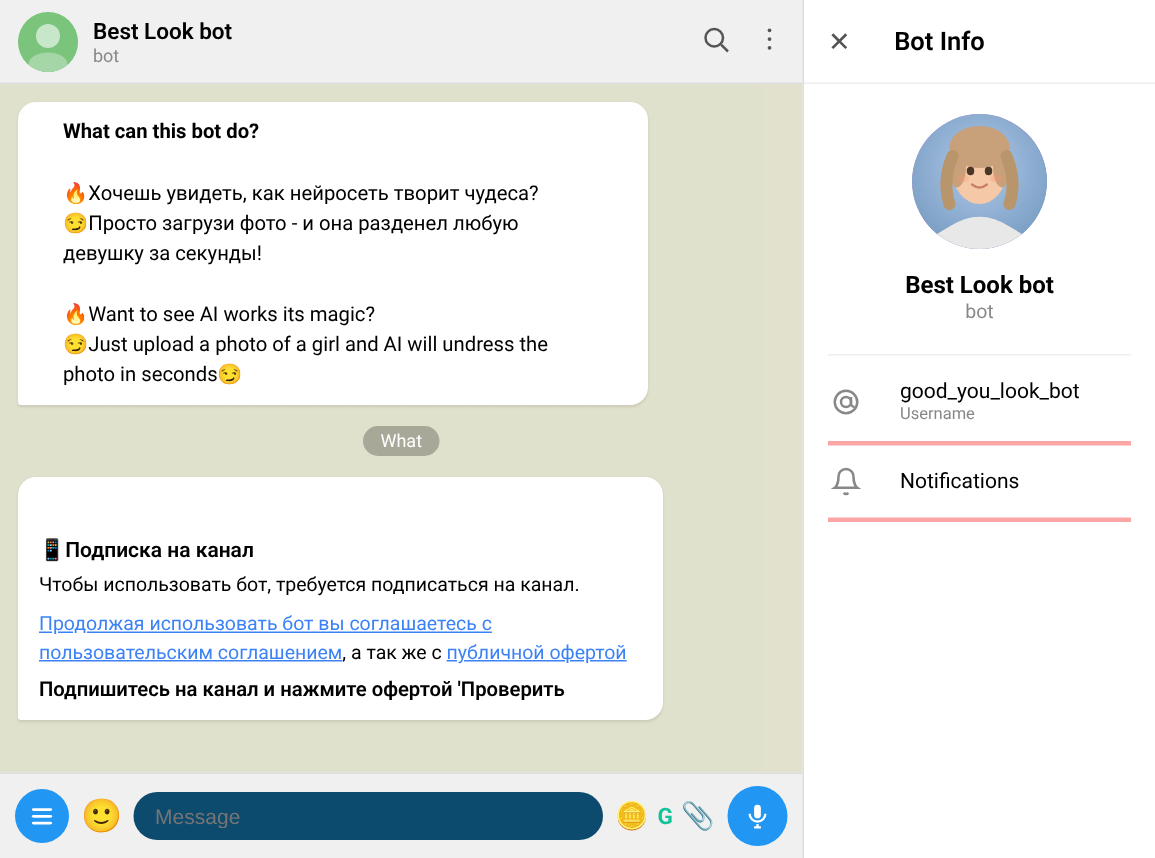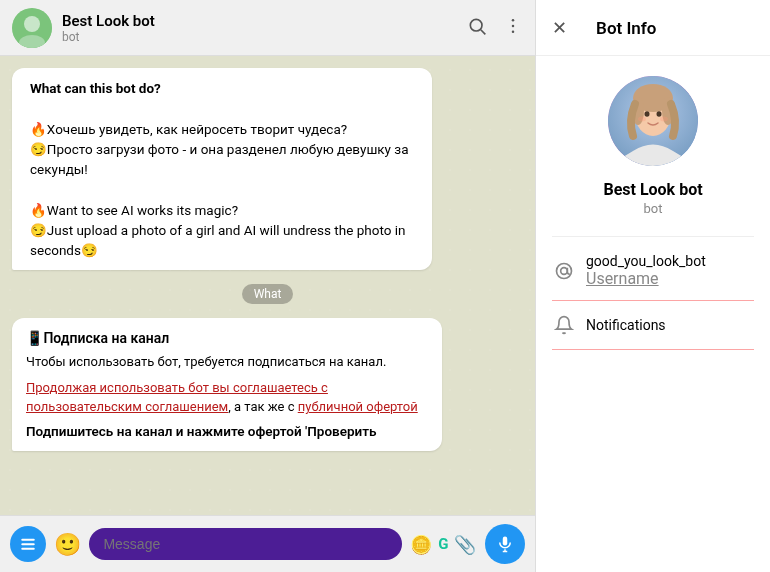--- a/index.html
+++ b/index.html
@@ -100,21 +100,21 @@
       flex-direction: column;
       gap: 8px;
       position: relative;
       z-index: 1;
     }
 
     
     .msg-bubble-received {
       background: #fff;
       border-radius: 12px 12px 12px 2px;
-      padding: 10px 18px;
+      padding: 10px 30px;
       max-width: 420px;
       align-self: flex-start;
       box-shadow: 0 1px 2px rgba(0,0,0,0.1);
       position: relative;
     }
 
     .msg-bubble-received p {
       font-size: 13.5px;
       color: #000;
       line-height: 1.5;
@@ -173,31 +173,32 @@
       max-width: 430px;
       align-self: flex-start;
       box-shadow: 0 1px 2px rgba(0,0,0,0.1);
     }
 
     .msg-subscribe .sub-title {
       font-size: 14px;
       font-weight: 600;
       color: #000;
       margin-bottom: 6px;
+      margin-top: 28px;
     }
 
     .msg-subscribe .sub-text {
       font-size: 13px;
       color: #000;
       line-height: 1.5;
       margin-bottom: 6px;
     }
 
     .msg-subscribe .sub-link {
-      color: #b91c1c;
+      color: #3b82f6;
       text-decoration: underline;
       cursor: pointer;
     }
 
     .msg-subscribe .sub-footer {
       font-size: 13.5px;
       color: #000;
       font-weight: 600;
       margin-top: 6px;
     }
@@ -228,21 +229,21 @@
 
     .input-emoji-btn {
       color: #888;
       font-size: 22px;
       cursor: pointer;
       flex-shrink: 0;
     }
 
     .message-input {
       flex: 1;
-      background: #4c1d95;
+      background: #0c4a6e;
       border: none;
       border-radius: 20px;
       padding: 8px 14px;
       font-size: 14px;
       color: #aaa;
       outline: none;
     }
 
     .input-right-icons {
       display: flex;
@@ -346,23 +347,23 @@
       width: 100%;
       height: 1px;
       background: #eee;
       margin-bottom: 4px;
     }
 
     .info-row {
       width: 100%;
       display: flex;
       align-items: center;
-      gap: 10px;
+      gap: 24px;
       padding: 12px 0;
-      border-bottom: 1px solid #fca5a5;
+      border-bottom: 3px solid #fca5a5;
     }
 
     .info-row-icon {
       width: 24px;
       height: 24px;
       display: flex;
       align-items: center;
       justify-content: center;
       color: #888;
       font-size: 16px;
@@ -370,23 +371,22 @@
     }
 
     .info-row-content {}
 
     .info-row-main {
       font-size: 14px;
       color: #000;
     }
 
     .info-row-sub {
-      font-size: 16px;
+      font-size: 11px;
       color: #888;
-      text-decoration: underline;
     }
   </style>
 </head>
 <body>
 
 <div class="chat-panel">
 
   <div class="chat-header">
     <div class="header-avatar">
       <svg viewBox="0 0 40 40" width="40" height="40">

